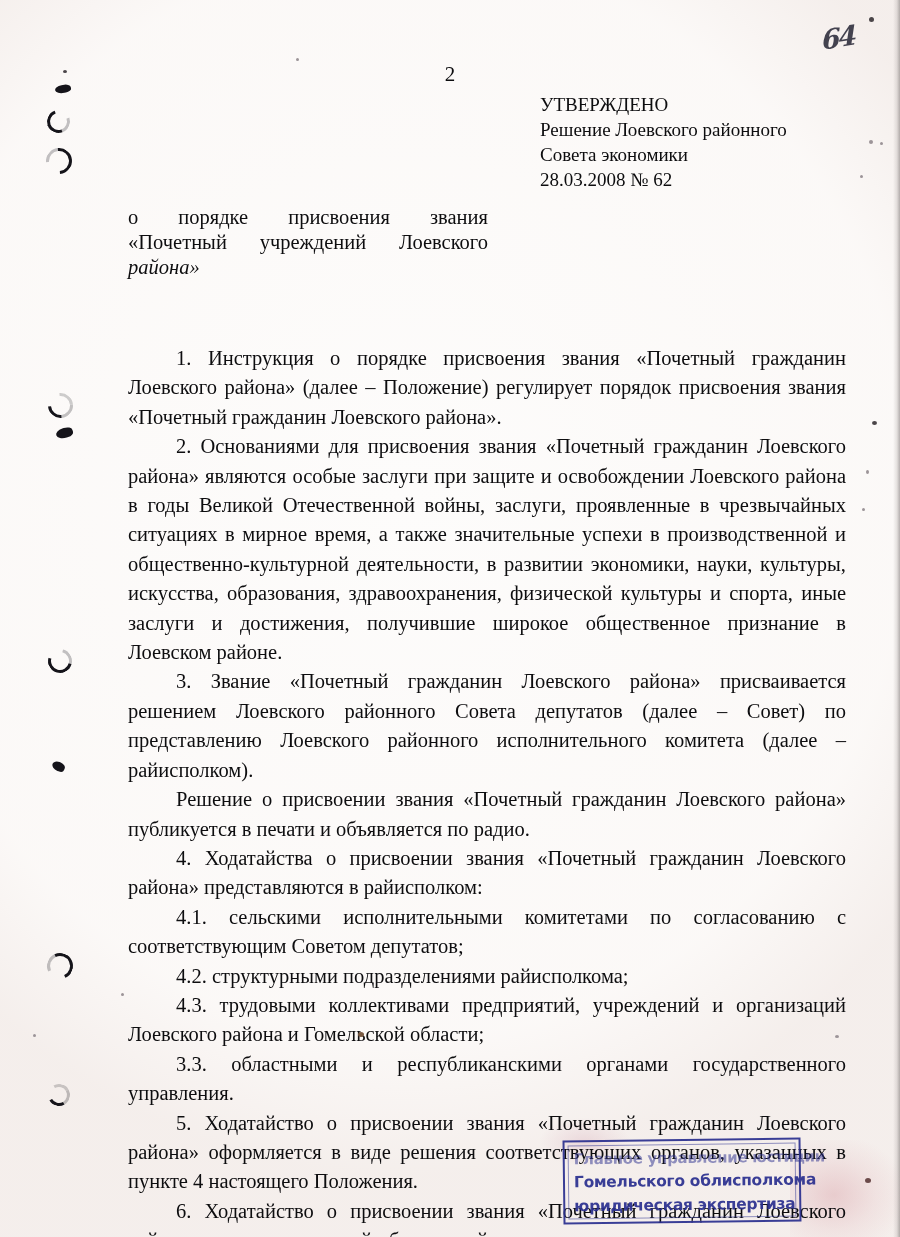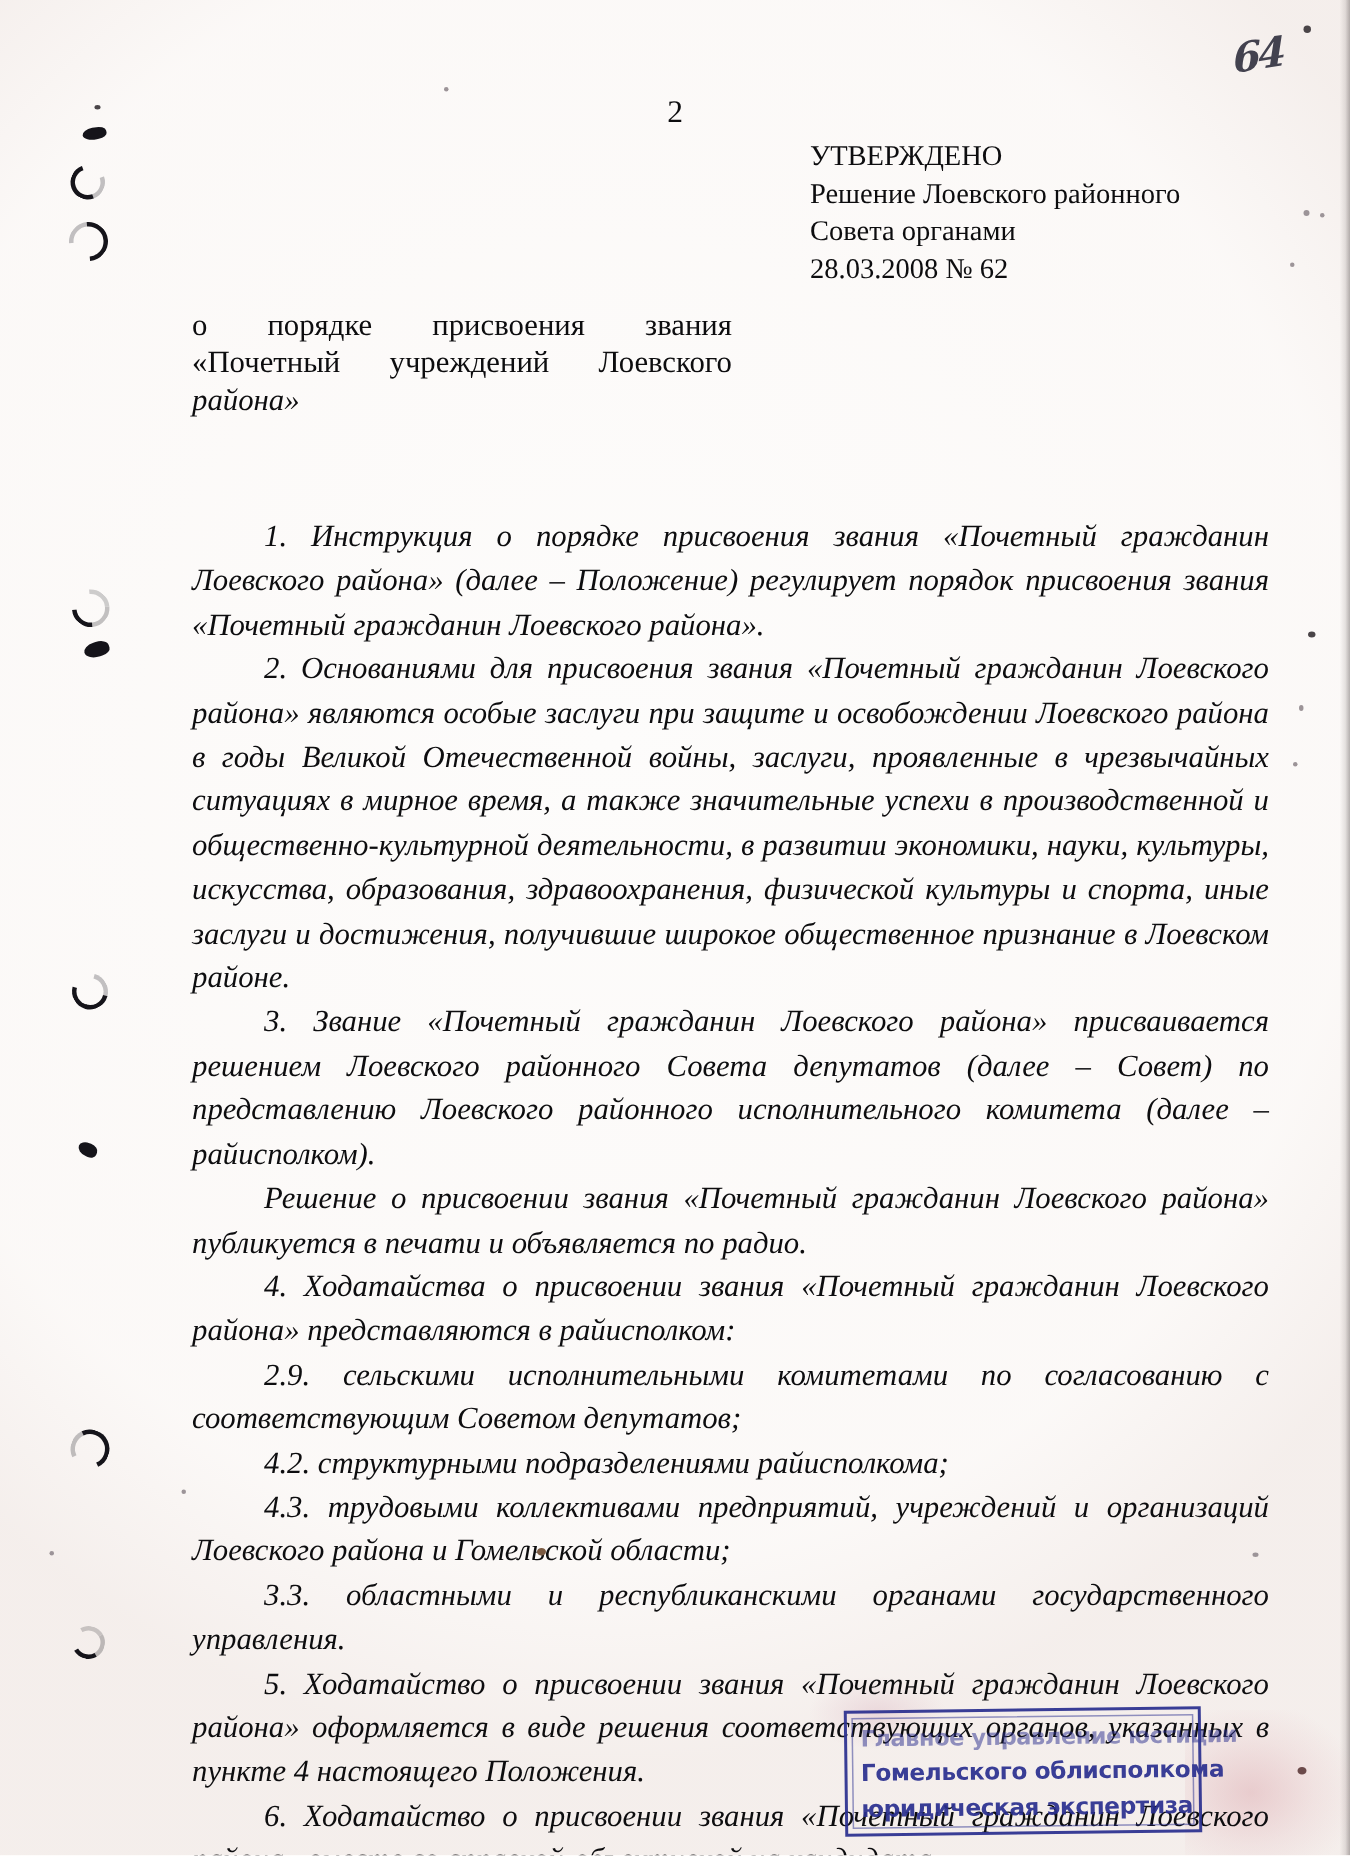--- a/index.html
+++ b/index.html
@@ -127,21 +127,20 @@
     width: 718px;
     font-size: 20.5px;
     line-height: 29.4px;
   }
 
   .para {
     margin: 0;
     text-align: justify;
     text-indent: 48px;
     hyphens: none;
-    font-style: italic;
   }
   .para.no-justify {
     text-align: left;
   }
 
   
 
   
   .stamp {
     position: absolute;
@@ -215,21 +214,21 @@
   <div class="stain-pink"></div>
   <div class="stain-pink2"></div>
 
   <div class="folio">64</div>
 
   <div class="page-number">2</div>
 
   <div class="approval">
     <div>УТВЕРЖДЕНО</div>
     <div>Решение Лоевского районного</div>
-    <div>Совета органами</div>
+    <div>Совета экономики</div>
     <div>28.03.2008 № 62</div>
   </div>
 
   <div class="doc-heading">
     <div class="sub-line">
       <span>о</span>
       <span>порядке</span>
       <span>присвоения</span>
       <span>звания</span>
     </div>
@@ -240,21 +239,21 @@
     </div>
     <div class="sub-line last">района»</div>
   </div>
 
   <div class="body-text">
     <p class="para">1. Инструкция  о порядке присвоения звания «Почетный гражданин Лоевского района» (далее – Положение) регулирует порядок присвоения звания «Почетный гражданин Лоевского района».</p>
     <p class="para">2. Основаниями для присвоения звания «Почетный гражданин Лоевского района» являются особые заслуги при защите и освобождении Лоевского района в годы Великой Отечественной войны, заслуги, проявленные в чрезвычайных ситуациях в мирное время, а также значительные успехи в производственной и общественно-культурной деятельности, в развитии экономики, науки, культуры, искусства, образования, здравоохранения, физической культуры и спорта, иные заслуги и достижения, получившие широкое общественное признание в Лоевском районе.</p>
     <p class="para">3. Звание  «Почетный гражданин Лоевского района» присваивается решением Лоевского районного Совета депутатов (далее – Совет) по представлению Лоевского районного исполнительного комитета (далее – райисполком).</p>
     <p class="para">Решение о присвоении звания «Почетный гражданин Лоевского района» публикуется в печати и объявляется по радио.</p>
     <p class="para">4. Ходатайства о присвоении звания «Почетный гражданин Лоевского района» представляются в райисполком:</p>
-    <p class="para">2.9. сельскими исполнительными комитетами по согласованию с соответствующим Советом депутатов;</p>
+    <p class="para">4.1. сельскими исполнительными комитетами по согласованию с соответствующим Советом депутатов;</p>
     <p class="para no-justify">4.2.  структурными подразделениями райисполкома;</p>
     <p class="para">4.3.  трудовыми коллективами предприятий,  учреждений и организаций Лоевского района и Гомельской области;</p>
     <p class="para">3.3. областными и республиканскими органами государственного управления.</p>
     <p class="para">5. Ходатайство о присвоении звания «Почетный гражданин Лоевского района» оформляется в виде решения соответствующих органов, указанных в пункте 4 настоящего Положения.</p>
     <p class="para">6. Ходатайство о присвоении звания «Почетный гражданин Лоевского района» вместе со справкой-объективкой на кандидата,</p>
   </div>
 
   <div class="stamp">
     <div class="inner">
       <div class="line faded">Главное управление юстиции</div>

